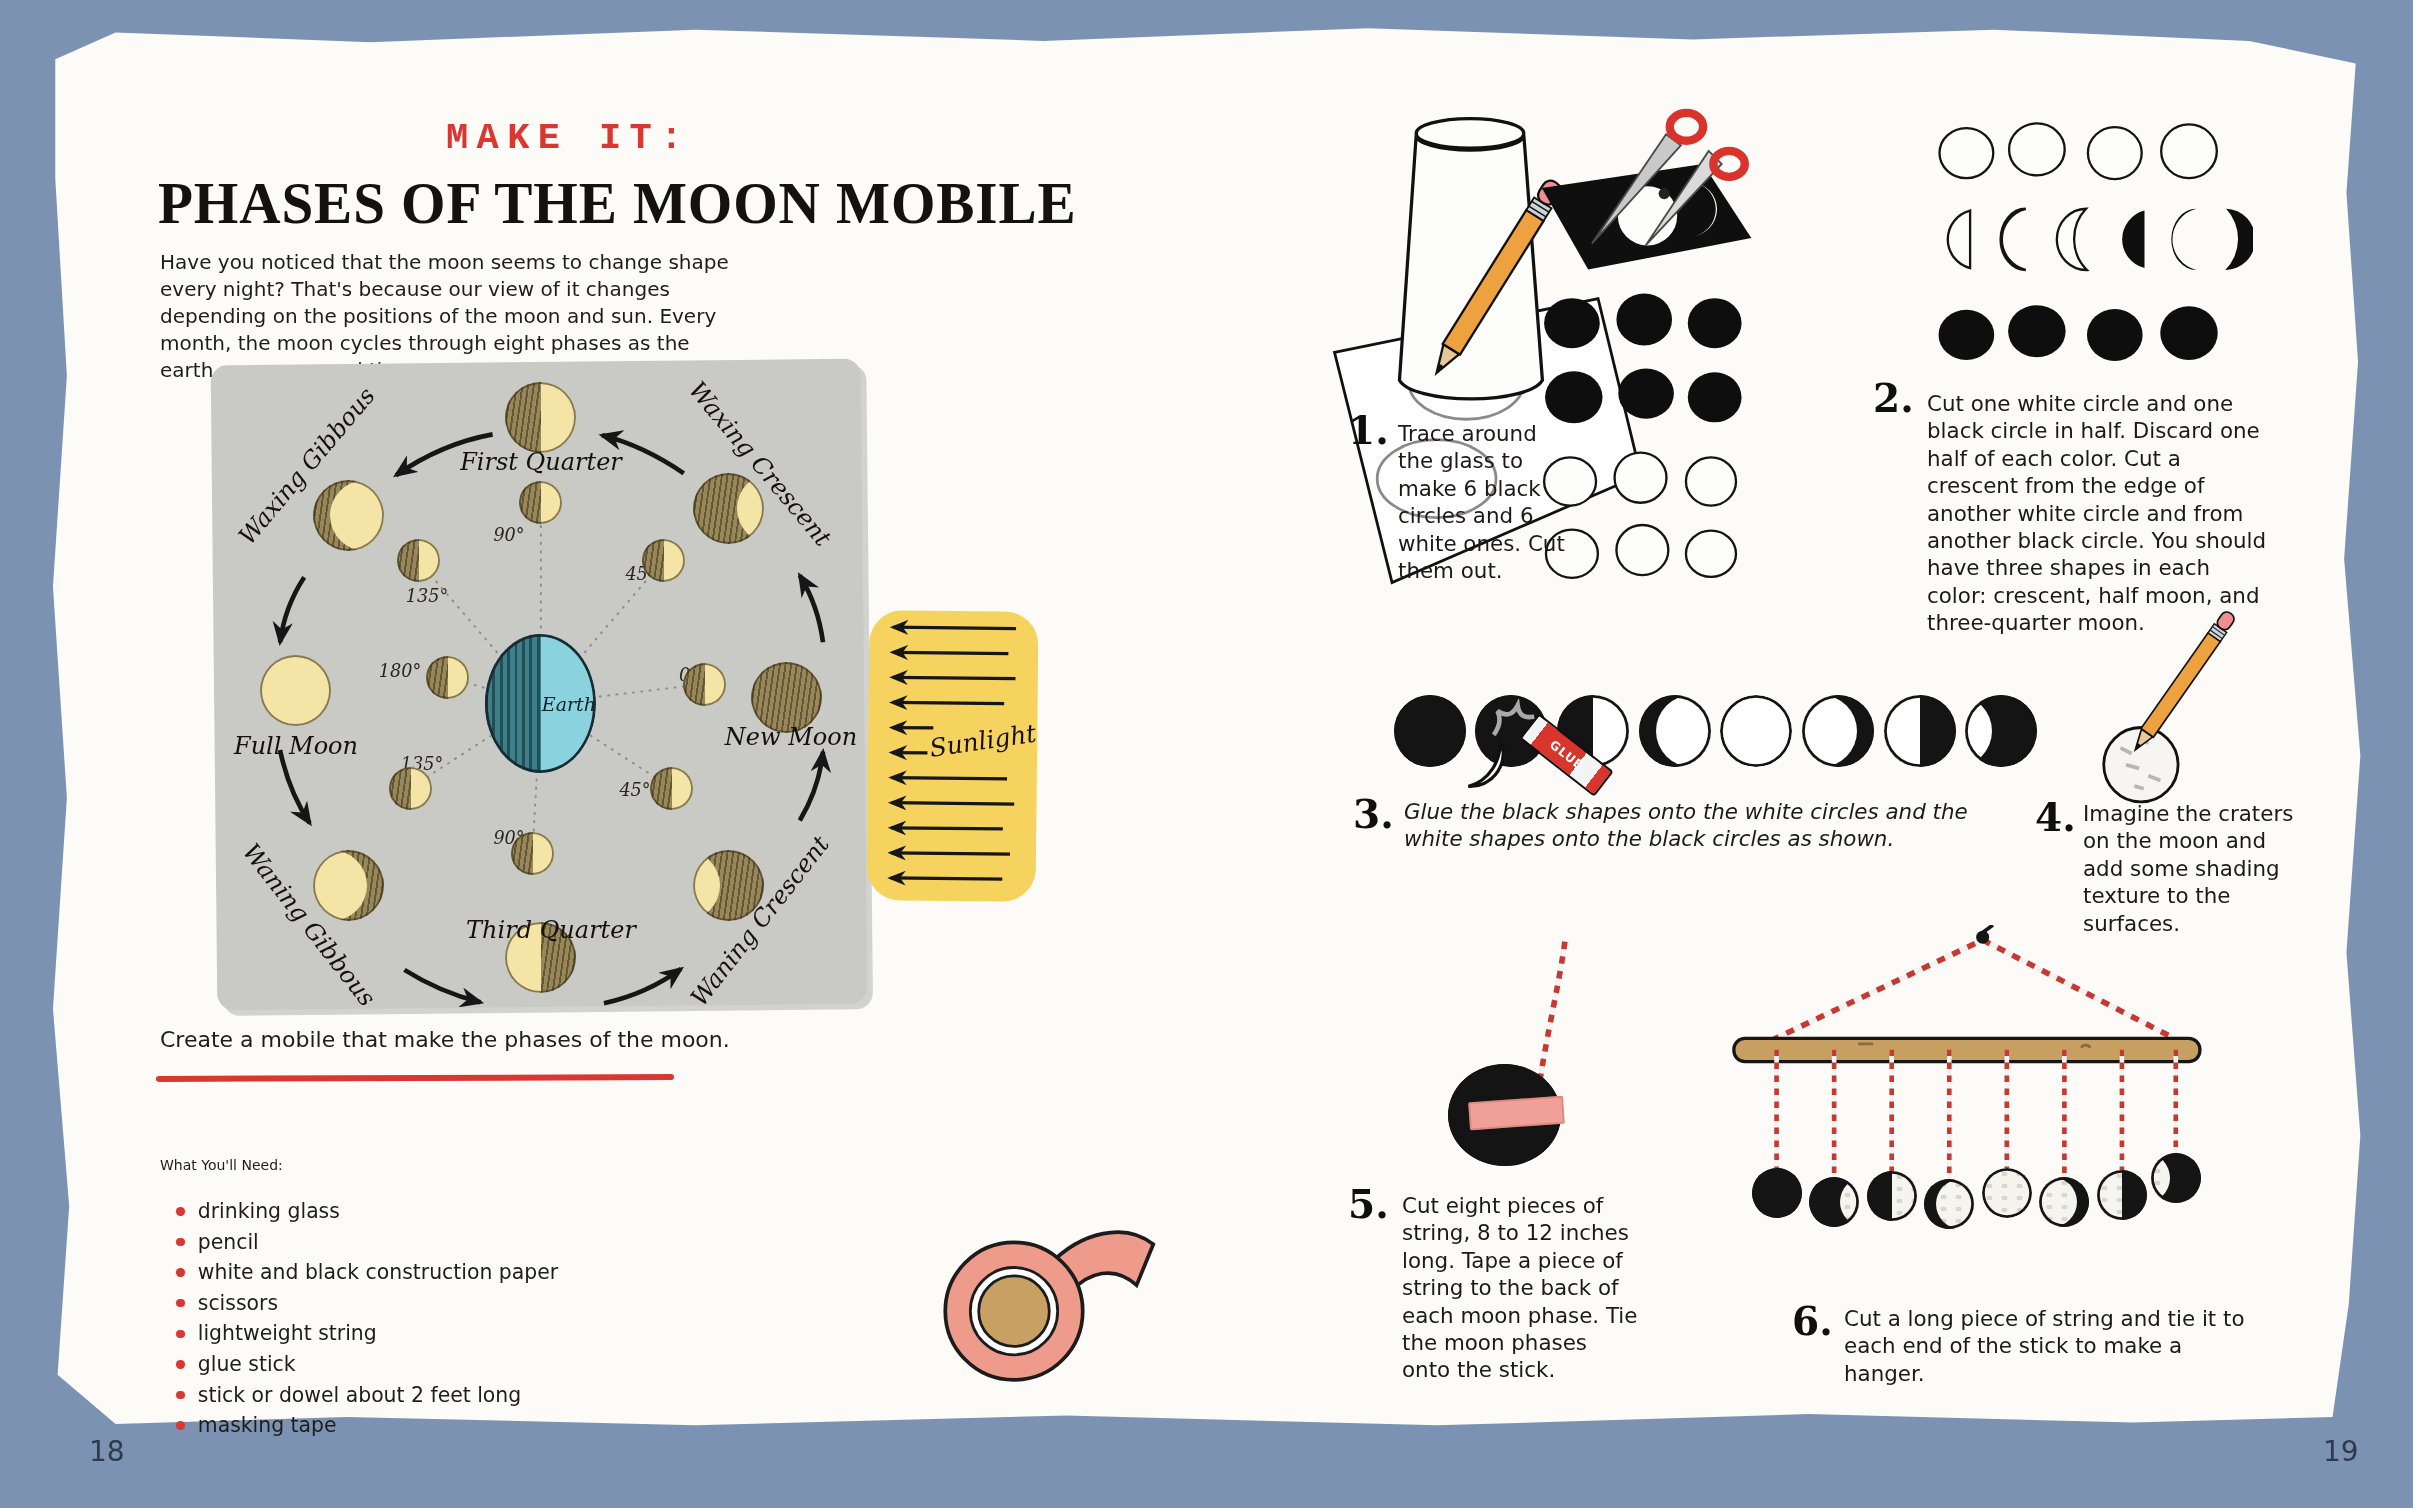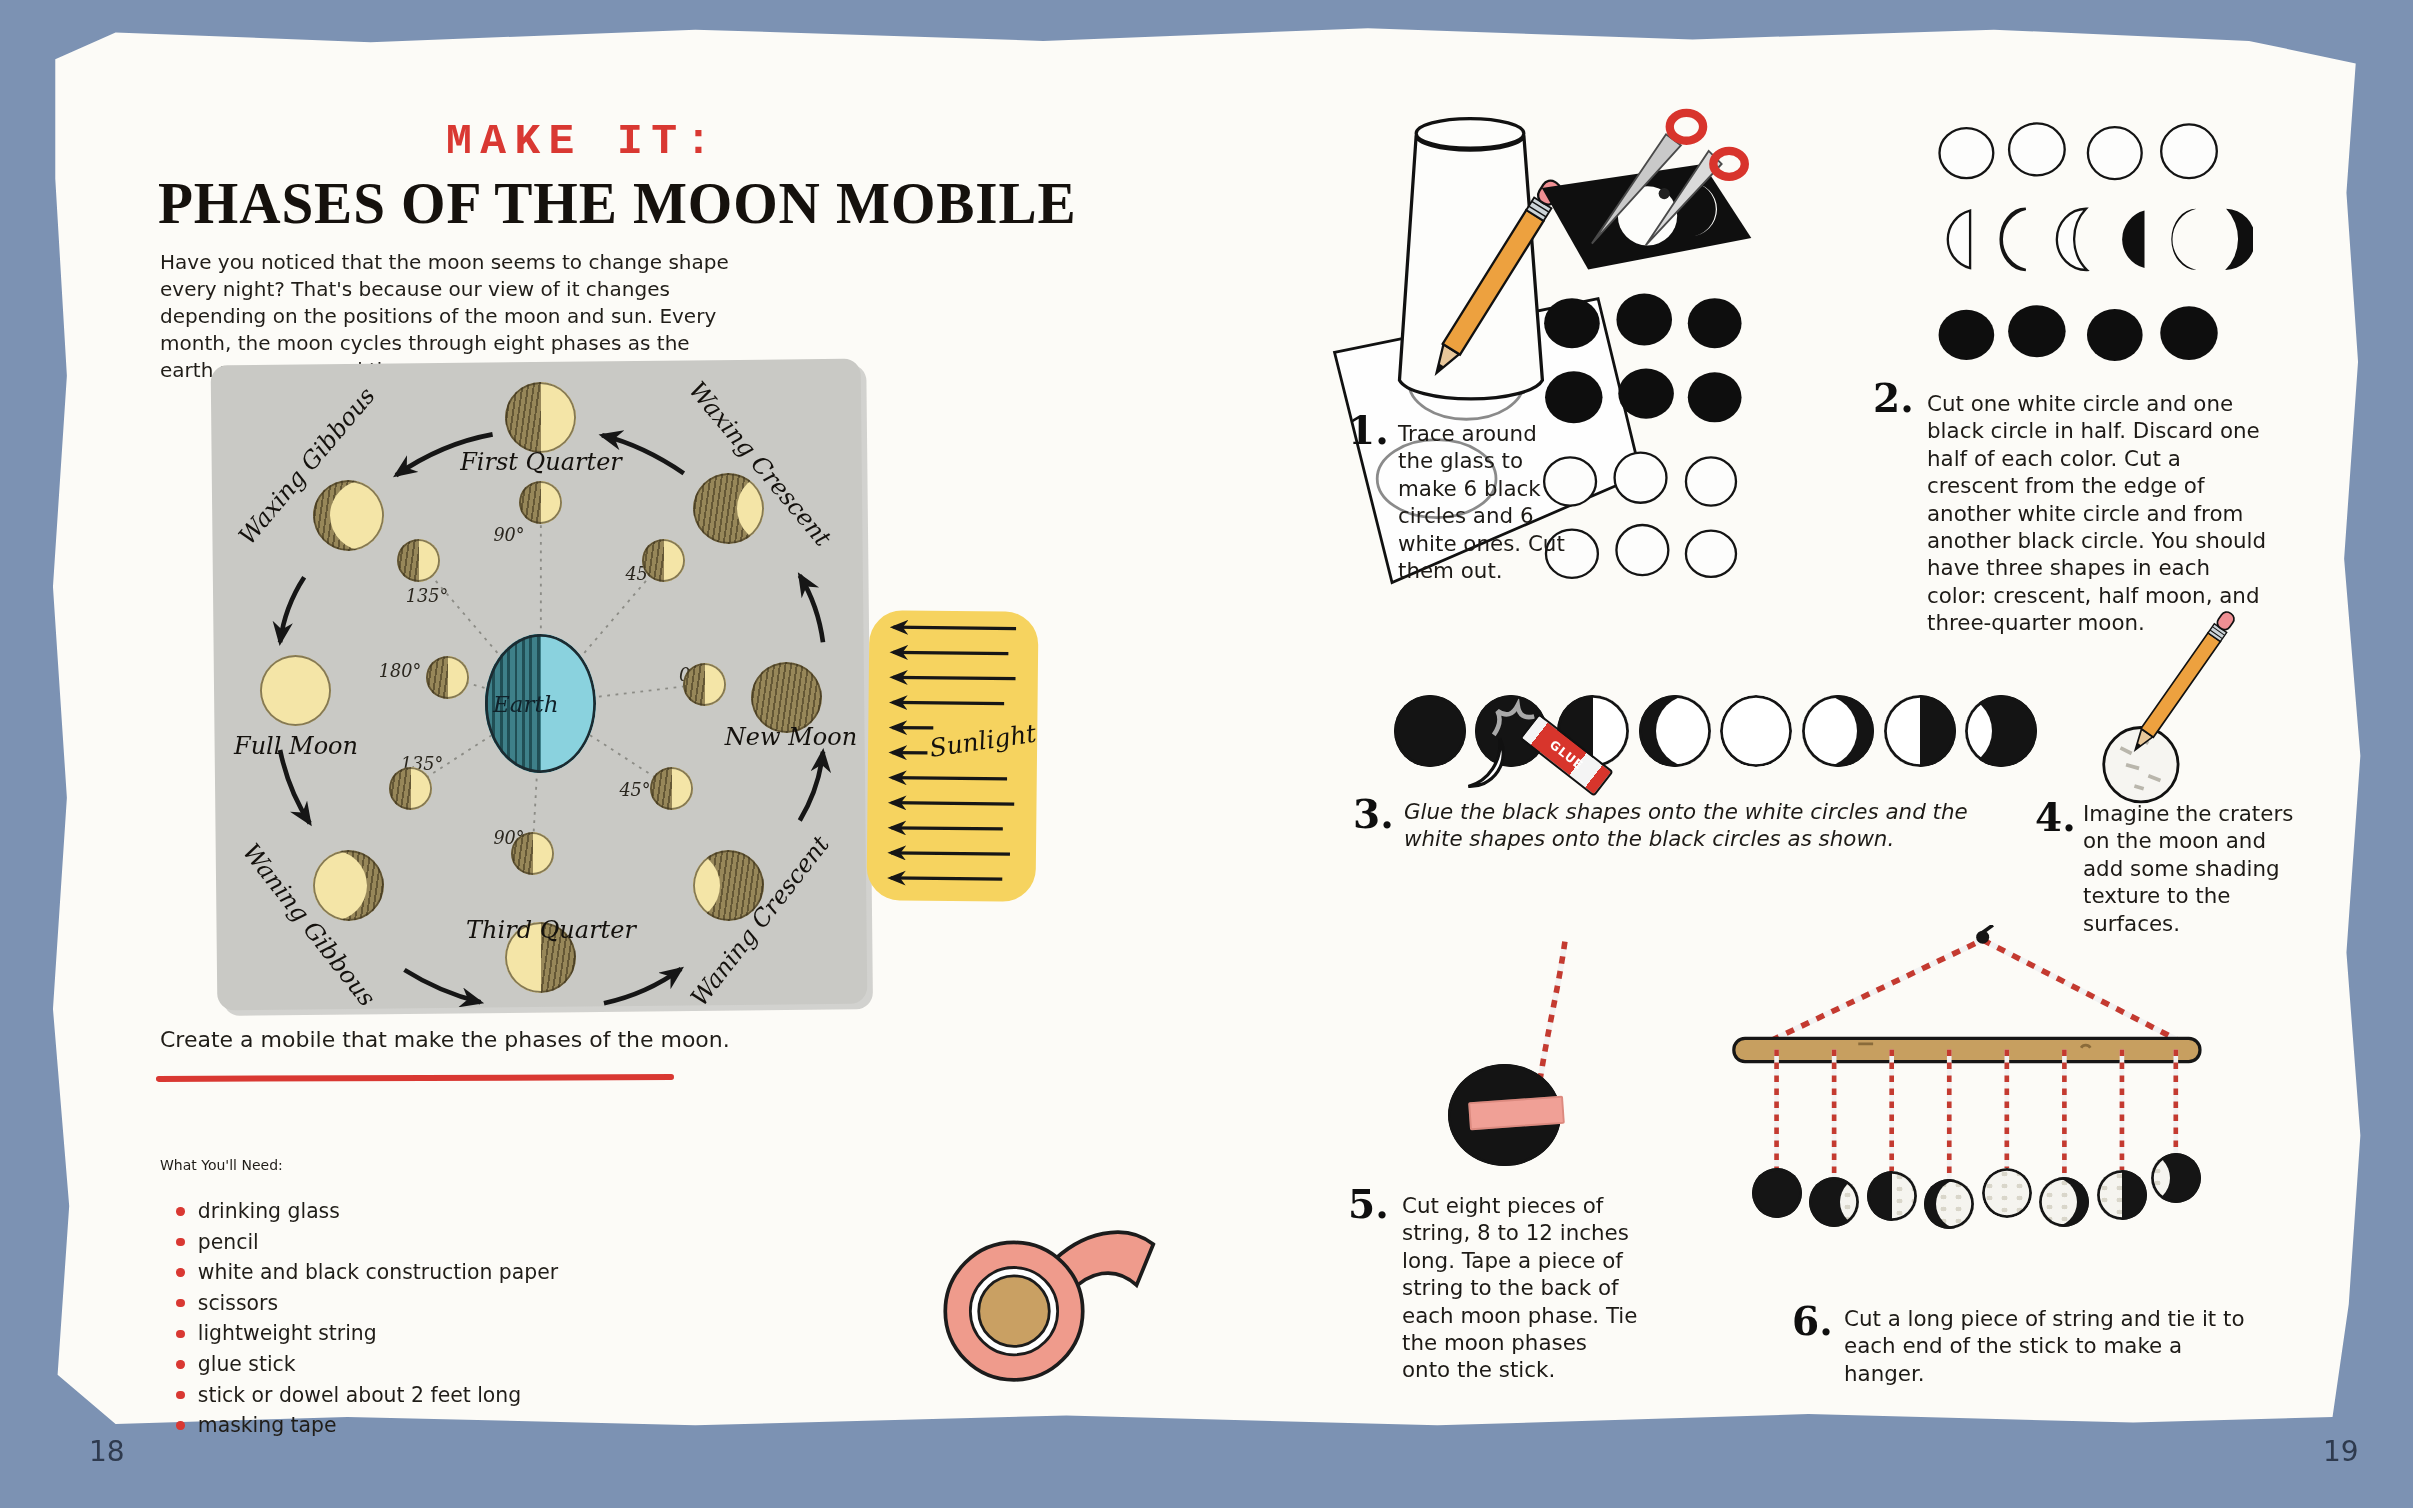--- a/index.html
+++ b/index.html
@@ -5,21 +5,21 @@
   html,body{margin:0;padding:0;}
   body{width:2413px;height:1508px;background:#7c92b3;position:relative;overflow:hidden;
        font-family:"DejaVu Sans",sans-serif;}
   .abs{position:absolute;}
   .spread{position:absolute;left:46px;top:24px;width:2319px;height:1407px;background:#fcfbf7;
     clip-path:polygon(0.4% 2.5%,3% 0.6%,14% 1.3%,28% 0.4%,43% 1.2%,57% 0.3%,71% 1.1%,84% 0.4%,95% 1.2%,99.6% 2.8%,
       99.2% 12%,99.7% 24%,99.1% 38%,99.8% 52%,99.2% 66%,99.8% 79%,99.3% 91%,98.6% 99%,
       90% 99.4%,76% 98.8%,60% 99.6%,44% 98.9%,28% 99.6%,13% 99%,3% 99.5%,0.5% 96%,
       1% 84%,0.3% 70%,0.9% 55%,0.3% 40%,0.9% 25%,0.4% 11%);}
   .hand{font-family:"DejaVu Sans",sans-serif;color:#201d18;}
-  .kicker{font-family:"Liberation Mono",monospace;font-weight:bold;font-size:43px;letter-spacing:8.4px;color:#d93832;}
+  .kicker{font-family:"Liberation Mono",monospace;font-weight:bold;font-size:37px;letter-spacing:8.4px;color:#d93832;}
   .bigtitle{font-family:"Liberation Serif",serif;font-weight:bold;font-size:59px;color:#15110d;
     letter-spacing:0.9px;transform:scaleX(.97);transform-origin:left;white-space:nowrap;}
   .body-text{font-size:20px;line-height:1.35;}
   .goal{font-size:22px;}
   .redline{background:#d93832;height:5.6px;border-radius:2.8px;transform:rotate(-.2deg);}
   .needs-title{font-size:14px;}
   .needs{list-style:none;margin:0;padding:0;font-size:20.4px;line-height:1.5;}
   .needs li{display:flex;align-items:center;}
   .dot{width:8.4px;height:8.4px;border-radius:50%;background:#d93832;margin:0 13px 0 20.4px;flex:0 0 auto;}
   .stepnum{font-family:"DejaVu Serif",serif;font-weight:bold;font-size:39px;color:#0f0f0f;}
@@ -49,22 +49,22 @@
   .earth::before{content:'';position:absolute;left:0;top:0;width:50%;height:100%;background:#3e8089;
     background-image:repeating-linear-gradient(90deg,rgba(8,38,42,.55) 0 2.8px,rgba(0,0,0,0) 2.8px 7.4px);}
   .earth::after{content:'';position:absolute;inset:0;border-radius:50%;box-shadow:inset 0 0 0 2.8px #1b2b31;}
   .cursive{font-family:"DejaVu Serif",serif;font-style:italic;color:#14110d;}
   .plabel{position:absolute;font-family:"DejaVu Serif",serif;font-style:italic;font-size:24px;color:#14110d;
     white-space:nowrap;transform:translate(-50%,-50%) rotate(var(--rot,0deg));}
   .alabel{position:absolute;font-family:"DejaVu Serif",serif;font-style:italic;font-size:17.6px;color:#2a261e;
     transform:translate(-50%,-50%);white-space:nowrap;}
   .sunblock{position:absolute;background:#f6d35f;border-radius:33px;transform:rotate(.6deg);}
   .sunlabel{position:absolute;font-size:25px;transform:rotate(-9deg);}
-  .earthlabel{position:absolute;width:100%;top:50%;left:0;transform:translateY(-50%);text-align:left;
-    font-size:23px;z-index:3;color:#10222a;margin-left:8px;}
+  .earthlabel{position:absolute;width:100%;top:50%;left:0;transform:translateY(-50%);text-align:right;
+    font-size:19px;z-index:3;color:#10222a;}
   .gluetube{position:absolute;display:flex;align-items:center;justify-content:center;
     background:linear-gradient(90deg,#f4f4f4 0 12%,#d8352c 12% 66%,#f4f4f4 66% 88%,#d8352c 88%);
     border:2.3px solid #111;border-radius:3.7px;transform:rotate(38deg);}
   .gluetube span{font-size:12px;font-weight:bold;color:#fff;letter-spacing:0.9px;}
   .tape{position:absolute;background:#f0a096;transform:rotate(-4deg);border-radius:1.9px;
     box-shadow:inset 0 0 0 1.9px rgba(160,70,60,.25);}
 </style>
 </head>
 <body>
 

